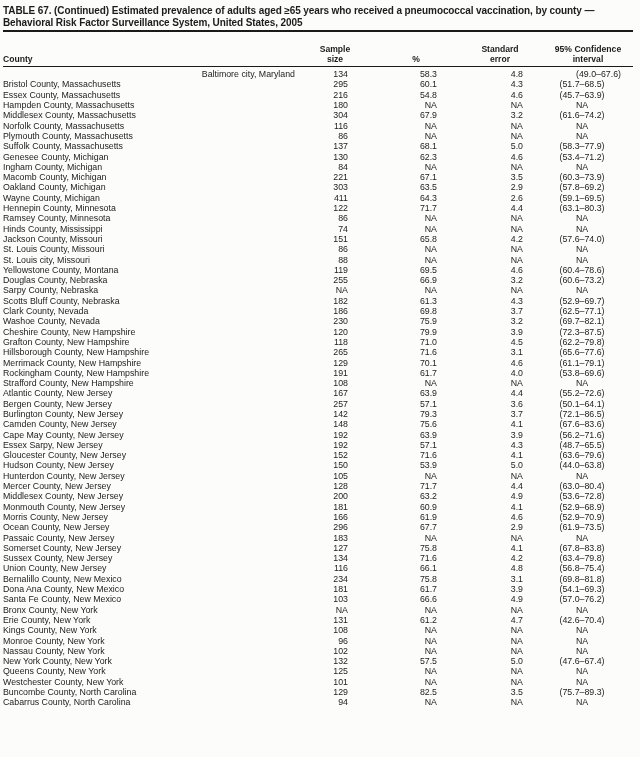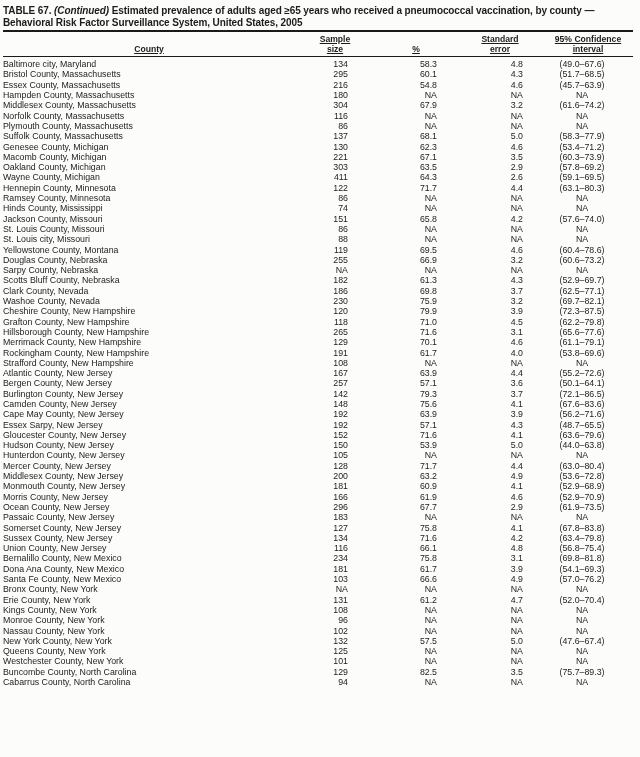--- a/index.html
+++ b/index.html
@@ -8,38 +8,37 @@
     background:#fcfcfb; color:#1c1c1c;
     font-family:"Liberation Sans", sans-serif;
     -webkit-font-smoothing:antialiased;
   }
   .page { padding:3px 7px 0 3px; }
   .title-block { margin-top:2px; }
   .title-line {
     font-weight:bold; font-size:10px; line-height:11.5px;
     letter-spacing:-0.1px; white-space:nowrap; overflow:hidden;
   }
-  .italic { font-style:italic; }
+  .italic { }
   .rule-thick { border-top:2px solid #1a1a1a; margin-top:2px; }
   table { width:100%; border-collapse:collapse; table-layout:fixed; }
   thead th {
     font-weight:bold; font-size:8.6px; line-height:9.6px;
     vertical-align:bottom; text-align:center;
-    padding:3px 0 2px 0; border-bottom:1px solid #1a1a1a;
+    padding:13px 0 2px 0; border-bottom:1px solid #1a1a1a;
     white-space:nowrap;
-    text-decoration:underline;
   }
   thead th .hl { display:block; }
-  th.col-county { text-align:center; }
+  th.col-county { text-align:left; }
   th.col-ci { padding-right:0; }
   tbody td {
     font-size:8.8px; line-height:10.3px; height:10.3px;
     padding:0; white-space:nowrap; overflow:hidden;
   }
-  tbody tr:first-child td { padding-top:2px; }
+  tbody tr:first-child td { padding-top:2px;text-align:right; }
   td.col-county { text-align:left; }
   td.col-sample { text-align:right; padding-right:27px; }
   td.col-pct    { text-align:right; padding-right:20px; }
   td.col-se     { text-align:right; padding-right:20px; }
   td.col-ci     { text-align:center; padding-right:12px; }
 </style>
 </head>
 <body>
 
 <div class="page">
@@ -139,20 +138,27 @@
           <td class="col-ci">(58.3–77.9)</td>
         </tr>
         <tr>
           <td class="col-county">Genesee County, Michigan</td>
           <td class="col-sample">130</td>
           <td class="col-pct">62.3</td>
           <td class="col-se">4.6</td>
           <td class="col-ci">(53.4–71.2)</td>
         </tr>
         <tr>
+          <td class="col-county">Ingham County, Michigan</td>
+          <td class="col-sample">84</td>
+          <td class="col-pct">NA</td>
+          <td class="col-se">NA</td>
+          <td class="col-ci">NA</td>
+        </tr>
+        <tr>
           <td class="col-county">Macomb County, Michigan</td>
           <td class="col-sample">221</td>
           <td class="col-pct">67.1</td>
           <td class="col-se">3.5</td>
           <td class="col-ci">(60.3–73.9)</td>
         </tr>
         <tr>
           <td class="col-county">Oakland County, Michigan</td>
           <td class="col-sample">303</td>
           <td class="col-pct">63.5</td>
@@ -444,21 +450,21 @@
           <td class="col-sample">NA</td>
           <td class="col-pct">NA</td>
           <td class="col-se">NA</td>
           <td class="col-ci">NA</td>
         </tr>
         <tr>
           <td class="col-county">Erie County, New York</td>
           <td class="col-sample">131</td>
           <td class="col-pct">61.2</td>
           <td class="col-se">4.7</td>
-          <td class="col-ci">(52.0–70.4)</td>
+          <td class="col-ci">(42.6–70.4)</td>
         </tr>
         <tr>
           <td class="col-county">Kings County, New York</td>
           <td class="col-sample">108</td>
           <td class="col-pct">NA</td>
           <td class="col-se">NA</td>
           <td class="col-ci">NA</td>
         </tr>
         <tr>
           <td class="col-county">Monroe County, New York</td>

